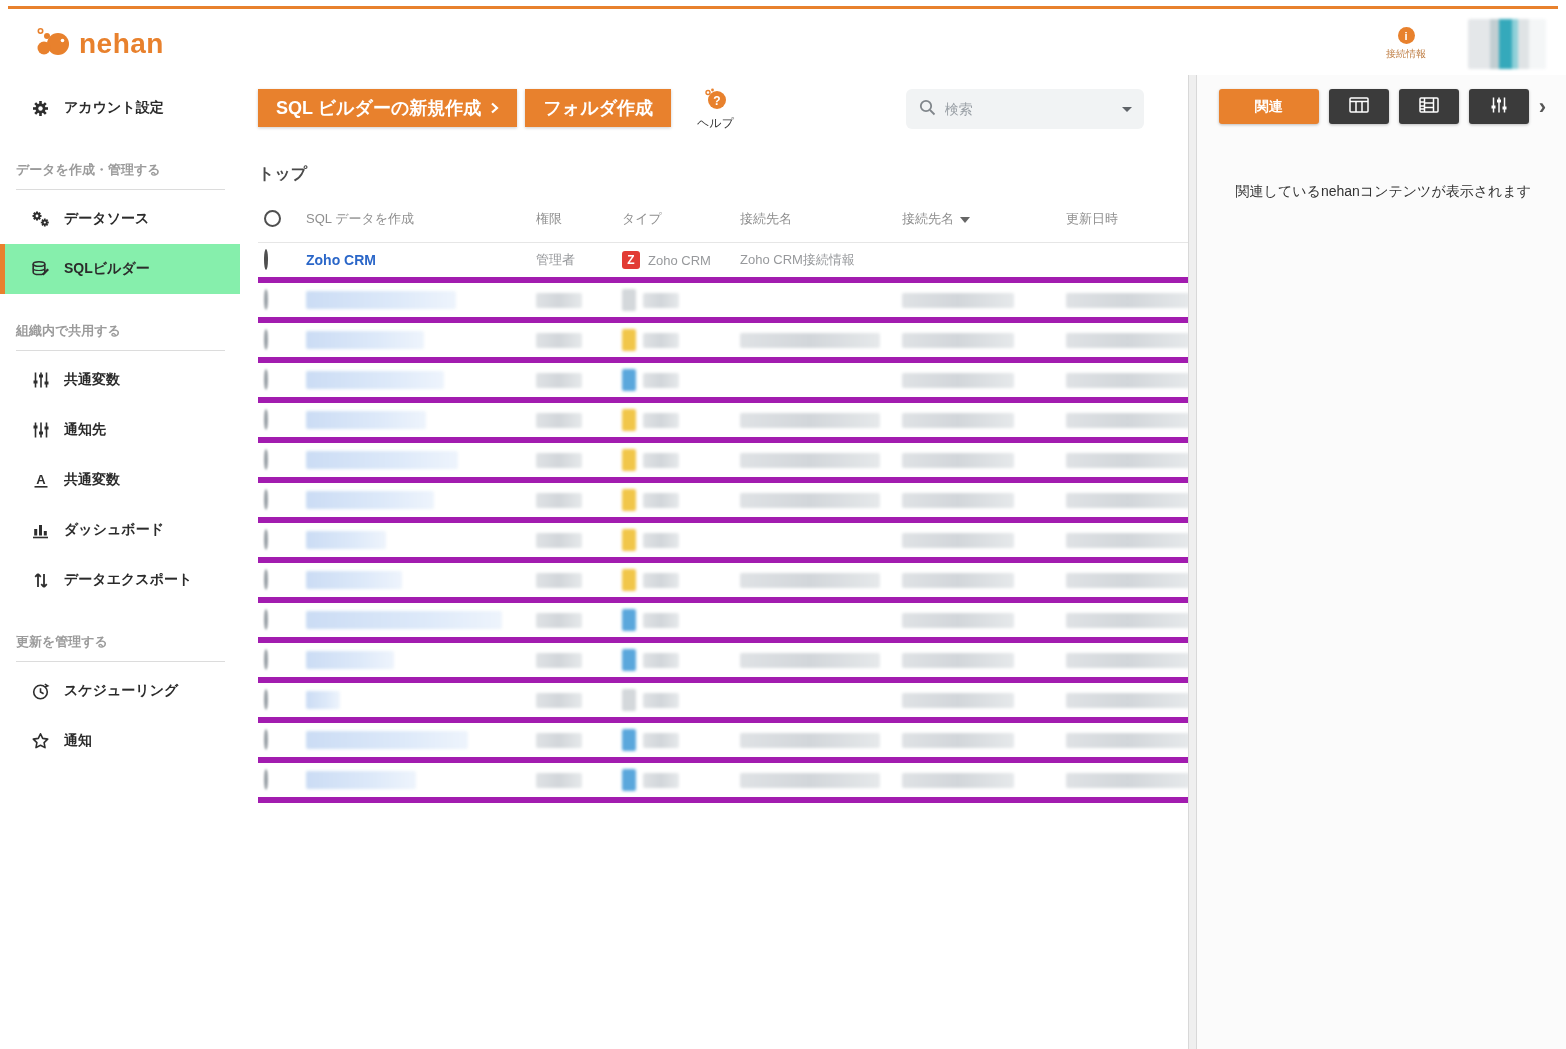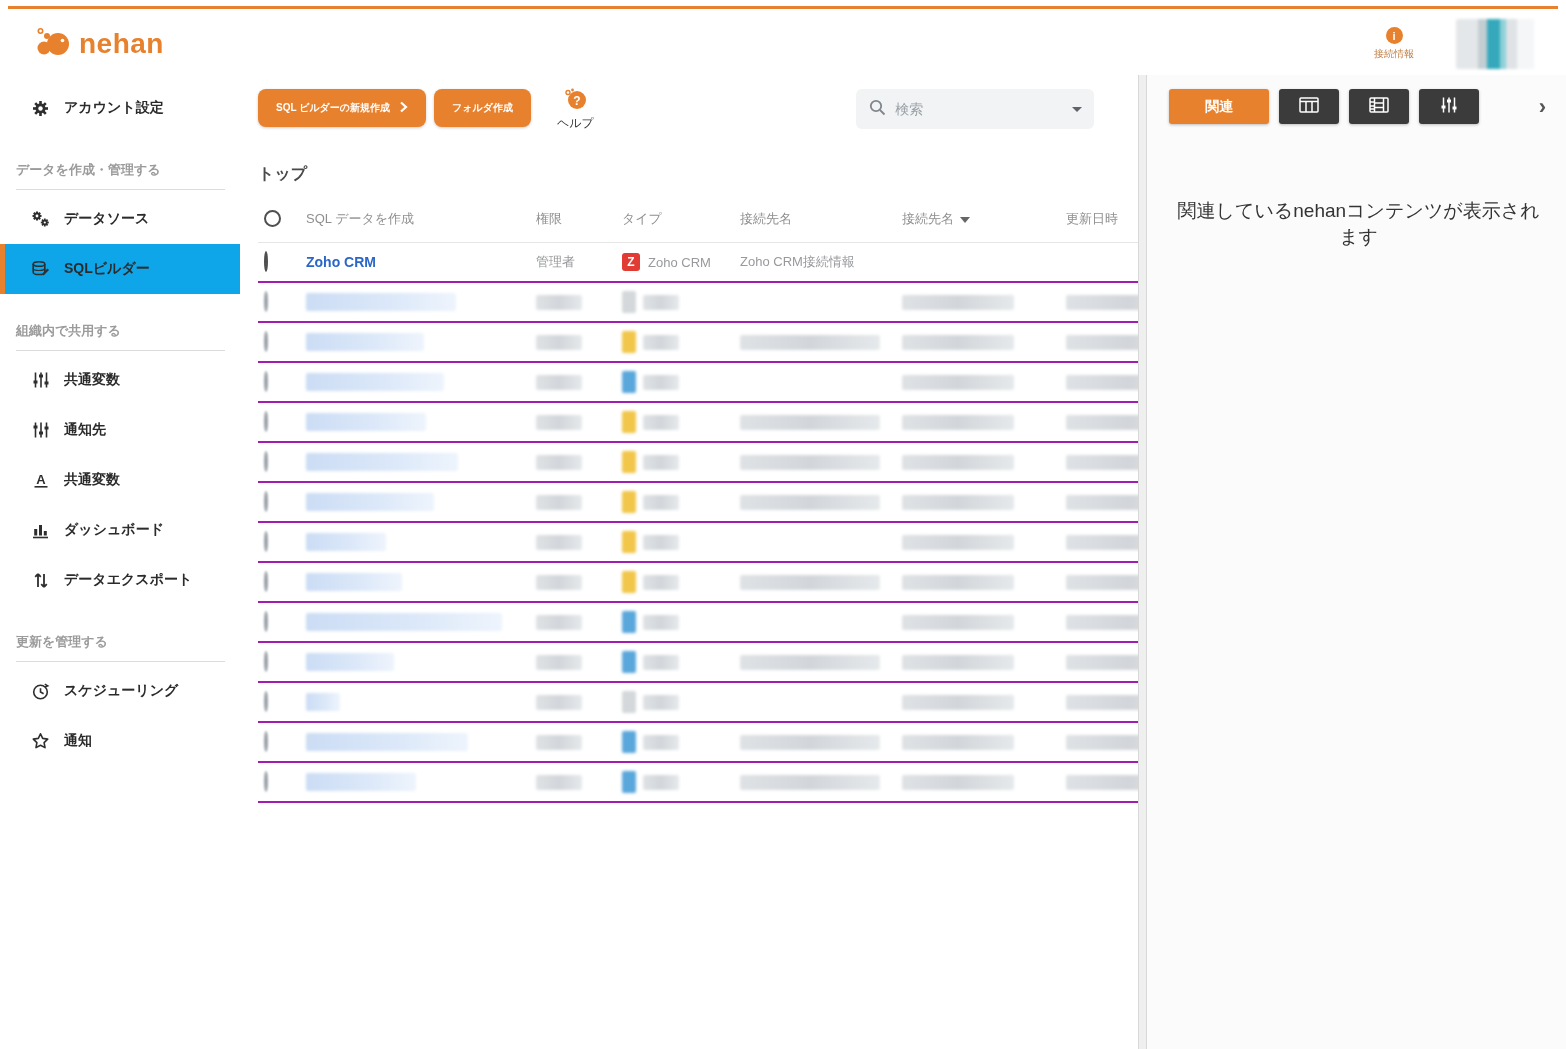--- a/index.html
+++ b/index.html
@@ -9,69 +9,69 @@
     background: #ffffff;
     font-family: "Liberation Sans", "DejaVu Sans", sans-serif;
     color: #333;
   }
   .app { width: 1566px; height: 1049px; position: relative; background: #fff; }
 
   
   .top-accent { height: 3px; background: #E8812D; margin: 6px 8px 0 8px; }
 
   
-  .header { height: 66px; display: flex; align-items: center; padding: 4px 32px 0 34px; }
+  .header { height: 66px; display: flex; align-items: center; padding: 4px 20px 0 34px; }
   .logo { display: flex; align-items: center; gap: 5px; cursor: pointer; }
   .logo-text { color: #E8812D; font-size: 28px; font-weight: bold; letter-spacing: .5px; }
   .header-right { margin-left: auto; display: flex; align-items: center; gap: 42px; }
   .notice { display: flex; flex-direction: column; align-items: center; gap: 3px; cursor: pointer; }
   .notice-dot { width: 17px; height: 17px; border-radius: 50%; background: #E8812D; color: #fff;
     font-size: 11px; font-weight: bold; display: flex; align-items: center; justify-content: center; }
   .notice-label { font-size: 10px; color: #bf7e44; }
   .avatar { width: 78px; height: 50px; border-radius: 2px;
     background: linear-gradient(90deg,#e4e7e9 0 28%, #c2ced2 28% 40%, #35a9bb 40% 56%, #8fd0d8 56% 64%, #dfe3e5 64% 78%, #f4f6f7 78% 100%);
     filter: blur(1.5px); cursor: pointer; }
 
   
   .layout { display: flex; height: 974px; }
 
   
   .sidebar { width: 240px; flex: 0 0 240px; padding-top: 8px; }
   .side-item { display: flex; align-items: center; gap: 13px; height: 50px; padding-left: 30px;
     font-size: 14px; font-weight: 600; color: #2b2b2b; cursor: pointer; }
   .side-item .icon { width: 21px; display: flex; justify-content: center; }
-  .side-item.active { background: #0ea5e9; border-left: 5px solid #E8812D; padding-left: 25px; text-align: center; }
+  .side-item.active { background: #86efac; border-left: 5px solid #E8812D; padding-left: 25px; text-align: center; }
   .side-section { margin: 24px 15px 4px 16px; padding: 4px 0 10px 0; border-bottom: 1px solid #dcdcdc;
     color: #9b9b9b; font-size: 13px; font-weight: 600; }
 
   
   .main { flex: 1 1 auto; min-width: 0; padding: 14px 0 0 18px; position: relative; }
   .toolbar { display: flex; align-items: flex-start; padding-right: 44px; }
-  .btn-orange { background: #E8812D; color: #fff; font-weight: bold; font-size: 10px; border: none;
-    border-radius: 8px; height: 38px; padding: 7px 18px; display: flex; align-items: center; gap: 9px;
+  .btn-orange { background: #E8812D; color: #fff; font-weight: bold; font-size: 18px; border: none;
+    border-radius: 0; height: 38px; padding: 7px 18px; display: flex; align-items: center; gap: 9px;
     cursor: pointer; box-shadow: 0 1px 3px rgba(0,0,0,.2); font-family: inherit; }
   .btn-orange + .btn-orange { margin-left: 8px; }
   .help { margin-left: 26px; display: flex; flex-direction: column; align-items: center;
     font-size: 12px; color: #333; cursor: pointer; margin-top: -2px; }
   .search { margin-left: auto; width: 238px; height: 40px; background: #f1f3f4; border-radius: 6px;
     display: flex; align-items: center; padding: 0 12px; gap: 9px; }
   .search input { border: none; background: transparent; outline: none; font-size: 14px; flex: 1;
     color: #333; font-family: inherit; min-width: 0; }
   .search input::placeholder { color: #9aa0a6; }
   .search-caret { width: 0; height: 0; border-left: 5px solid transparent; border-right: 5px solid transparent;
     border-top: 5px solid #5f6368; cursor: pointer; }
 
   .breadcrumb { font-size: 16px; font-weight: bold; color: #4a4a4a; margin: 32px 0 4px 0; }
 
   
   .table { margin-top: 10px; }
   .thead, .trow { display: grid; grid-template-columns: 48px 230px 86px 118px 162px 164px minmax(90px,1fr);
     align-items: center; overflow: hidden; }
   .thead { height: 48px; border-bottom: 1px solid #e6e6e6; color: #8f8f8f; font-size: 13px; }
-  .trow { height: 40px; border-bottom: 2px solid #a21caf; cursor: pointer; }
+  .trow { height: 40px; border-bottom: 6px solid #a21caf; cursor: pointer; }
   .th { display: flex; align-items: center; gap: 6px; }
   .circle { width: 17px; height: 17px; border: 2px solid #4f4f4f; border-radius: 50%;
     margin-left: 6px; cursor: pointer; background: #fff; }
   .name-link { color: #2A66C8; font-weight: bold; font-size: 14px; text-decoration: none; cursor: pointer; }
   .perm, .conn, .type-label { color: #97999c; font-size: 13px; }
   .type-cell { display: flex; align-items: center; gap: 8px; }
   .zoho-badge { width: 18px; height: 18px; border-radius: 3px; background: #E23B34; color: #fff;
     font-size: 12px; font-weight: bold; display: flex; align-items: center; justify-content: center; }
   .blurblock { height: 16px; border-radius: 2px; filter: blur(1.4px);
     background: linear-gradient(90deg,#cfd3d7,#bfc4c9 45%,#dcdfe2); }
@@ -99,21 +99,21 @@
   .right-panel { flex: 1 1 auto; background: #fbfbfb; padding: 14px 18px 0 22px; }
   .panel-toolbar { display: flex; align-items: center; gap: 10px; }
   .btn-related { width: 100px; height: 35px; background: #E8812D; color: #fff; font-weight: bold;
     font-size: 14px; border: none; border-radius: 3px; cursor: pointer;
     box-shadow: 0 1px 3px rgba(0,0,0,.25); font-family: inherit; }
   .btn-dark { width: 60px; height: 35px; background: #3B3B3B; border: none; border-radius: 3px;
     display: flex; align-items: center; justify-content: center; cursor: pointer;
     box-shadow: 0 1px 3px rgba(0,0,0,.25); }
   .panel-chevron { margin-left: auto; color: #555; font-size: 22px; line-height: 1; cursor: pointer;
     padding-right: 2px; font-weight: bold; }
-  .panel-msg { margin-top: 74px; text-align: center; font-size: 19px; color: #333; }
+  .panel-msg { margin-top: 59px; text-align: center; font-size: 14px; color: #333; }
 </style>
 </head>
 <body>
 
 <div class="app">
   <div class="top-accent"></div>
 
   <div class="header">
     <div class="logo">
       <span>

